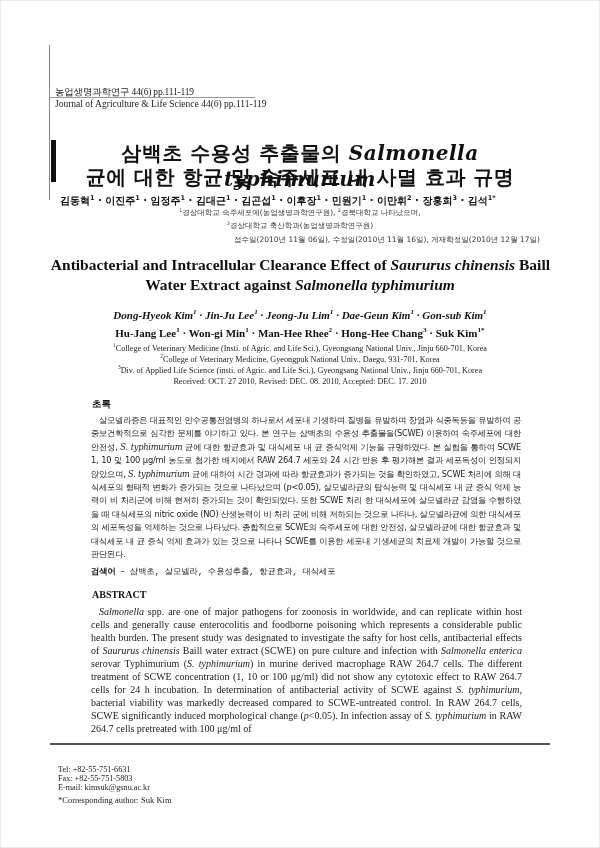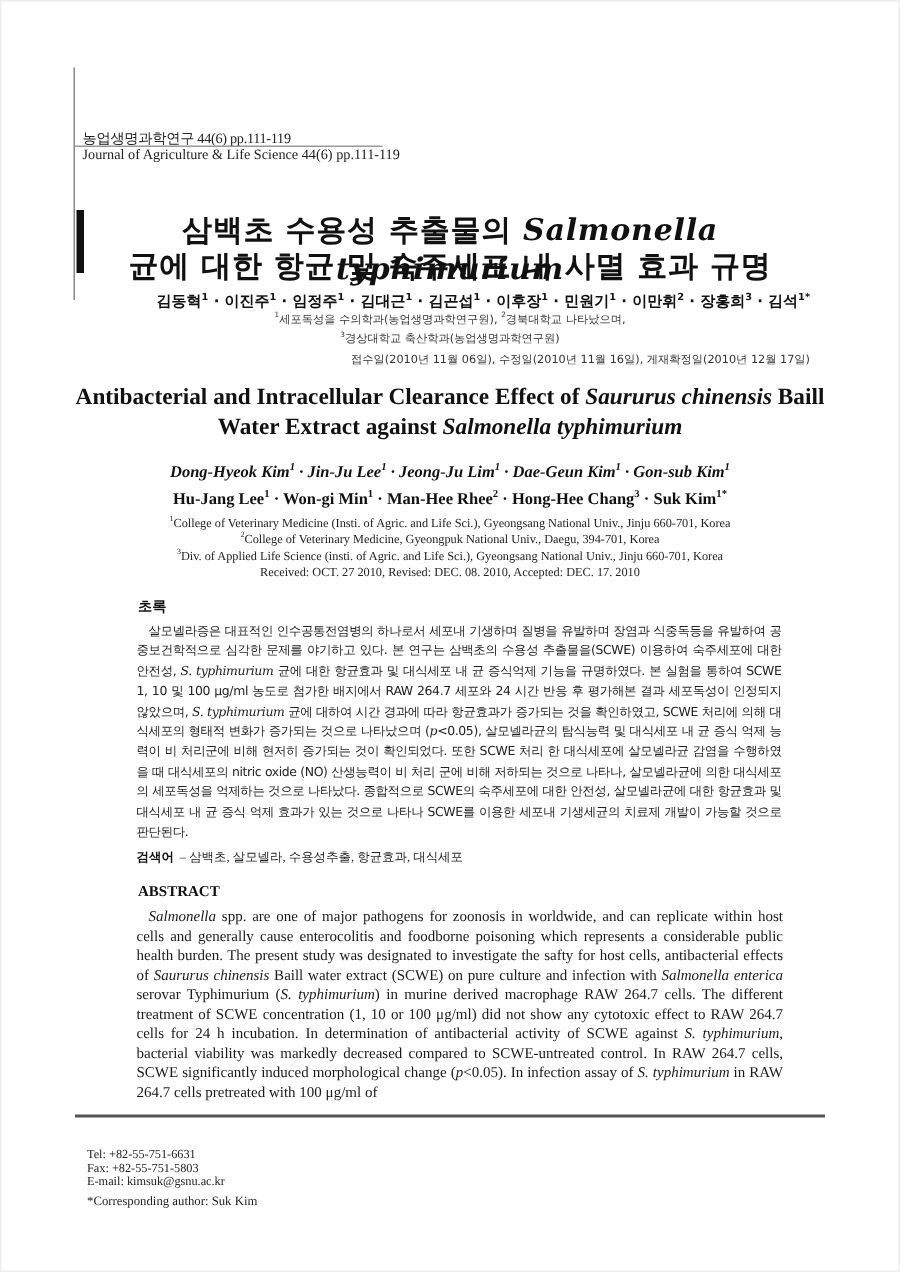--- a/index.html
+++ b/index.html
@@ -7,31 +7,31 @@
   .page-border { position:absolute; left:0; top:0; width:598px; height:846px; border:1px solid #ececec; }
   .vline { position:absolute; left:49px; top:45px; width:1px; height:155px; background:#888; }
   .title-bar { position:absolute; left:51px; top:140px; width:5px; height:42px; background:#111; }
   .header-kr { position:absolute; left:55px; top:86px; font-size:9.5px; color:#222; font-family:Liberation Serif, serif; letter-spacing:-0.2px; }
   .header-rule { position:absolute; left:50px; top:97px; width:205px; height:1px; background:#999; }
   .header-en { position:absolute; left:55px; top:99px; font-size:9.5px; color:#222; }
   .kr-title { position:absolute; left:60px; width:480px; text-align:center; font-family:"DejaVu Sans", sans-serif; font-weight:bold; font-size:20px; color:#111; letter-spacing:0.5px; }
   .kr-title i { font-family:"DejaVu Serif", serif; font-weight:bold; font-style:italic; }
   .kr-title.l1 { top:140px;text-align:center; }
   .kr-title.l2 { top:164px; }
-  .kr-authors { position:absolute; left:60px; width:480px; top:194px; text-align:right; font-family:"DejaVu Sans", sans-serif; font-weight:bold; font-size:10px; }
+  .kr-authors { position:absolute; left:60px; width:480px; top:194px; text-align:left; font-family:"DejaVu Sans", sans-serif; font-weight:bold; font-size:10px; }
   .kr-small { position:absolute; left:60px; width:480px; text-align:center; font-family:"DejaVu Sans", sans-serif; font-size:7.5px; color:#333; }
   sup { font-size:65%; line-height:0; }
   .en-title { position:absolute; left:50px; width:500px; text-align:center; font-weight:bold; font-size:15.5px; color:#111; }
   .en-authors { position:absolute; left:60px; width:480px; text-align:center; font-weight:bold; font-size:11px; }
   .en-affil { position:absolute; left:60px; width:480px; text-align:center; font-size:8.2px; color:#222; }
   .section-h { position:absolute; left:92px; font-weight:bold; font-size:10px; }
   .section-h.kr { font-family:"DejaVu Sans", sans-serif; font-size:9.5px; }
   .kr-body { position:absolute; left:91px; width:430px; top:414px; font-family:"DejaVu Sans", sans-serif; font-size:8.3px; line-height:13.4px; color:#222; text-align:justify; text-indent:8px; letter-spacing:-0.25px; }
   .kr-body i { font-family:"DejaVu Serif", serif; font-style:italic; }
-  .keywords { position:absolute; left:91px; top:566px; font-family:Liberation Serif, serif; font-size:8.3px; color:#222; }
+  .keywords { position:absolute; left:91px; top:566px; font-family:Liberation Mono, monospace; font-size:8.3px; color:#222; }
   .keywords b { color:#111; margin-right:4px; }
   .en-body { position:absolute; left:91px; width:431px; top:605px; font-size:10px; line-height:13px; color:#1a1a1a; text-align:justify; text-indent:8px; }
   .foot-rule { position:absolute; left:50px; top:743px; width:200px; height:2px; background:#555; }
   .foot-rule2 { position:absolute; left:250px; top:743px; width:300px; height:2px; background:#555; }
   .foot { position:absolute; left:58px; font-size:8.2px; color:#222; line-height:9.6px; }
 </style>
 </head>
 <body>
 
 <div class="page-border"></div>
@@ -39,31 +39,31 @@
 <div class="title-bar"></div>
 
 <div class="header-kr">농업생명과학연구 44(6) pp.111-119</div>
 <div class="header-rule"></div>
 <div class="header-en">Journal of Agriculture &amp; Life Science 44(6) pp.111-119</div>
 
 <div class="kr-title l1"><span>삼백초 수용성 추출물의 </span><i>Salmonella typhimurium</i></div>
 <div class="kr-title l2">균에 대한 항균 및 숙주세포 내 사멸 효과 규명</div>
 
 <div class="kr-authors" id="kr-authors"><span>김동혁</span><sup>1</sup><span> · </span><span>이진주</span><sup>1</sup><span> · </span><span>임정주</span><sup>1</sup><span> · </span><span>김대근</span><sup>1</sup><span> · </span><span>김곤섭</span><sup>1</sup><span> · </span><span>이후장</span><sup>1</sup><span> · </span><span>민원기</span><sup>1</sup><span> · </span><span>이만휘</span><sup>2</sup><span> · </span><span>장홍희</span><sup>3</sup><span> · </span><span>김석</span><sup>1*</sup></div>
-<div class="kr-small" style="top:208px;"><sup>1</sup><span>세포독성을 수의학과(농업생명과학연구원), </span><sup>2</sup><span>경북대학교 나타났으며,</span></div>
+<div class="kr-small" style="top:208px;"><sup>1</sup><span>경상대학교 숙주세포에(농업생명과학연구원), </span><sup>2</sup><span>경북대학교 나타났으며,</span></div>
 <div class="kr-small" style="top:221px;"><sup>3</sup><span>경상대학교 축산학과(농업생명과학연구원)</span></div>
 <div class="kr-small" style="top:235px;text-align:right;">접수일(2010년 11월 06일), 수정일(2010년 11월 16일), 게재확정일(2010년 12월 17일)</div>
 
-<div class="en-title" style="top:256px;"><span>Antibacterial and Intracellular Clearance Effect of </span><i>Saururus chinensis</i><span> Baill</span></div>
+<div class="en-title" style="top:256px;text-align:right;"><span>Antibacterial and Intracellular Clearance Effect of </span><i>Saururus chinensis</i><span> Baill</span></div>
 <div class="en-title" style="top:276px;"><span>Water Extract against </span><i>Salmonella typhimurium</i></div>
 
 <div class="en-authors" style="top:309px;font-style:italic;" id="en-authors-1"><span>Dong-Hyeok Kim</span><sup>1</sup><span> · </span><span>Jin-Ju Lee</span><sup>1</sup><span> · </span><span>Jeong-Ju Lim</span><sup>1</sup><span> · </span><span>Dae-Geun Kim</span><sup>1</sup><span> · </span><span>Gon-sub Kim</span><sup>1</sup></div>
 <div class="en-authors" style="top:327px;" id="en-authors-2"><span>Hu-Jang Lee</span><sup>1</sup><span> · </span><span>Won-gi Min</span><sup>1</sup><span> · </span><span>Man-Hee Rhee</span><sup>2</sup><span> · </span><span>Hong-Hee Chang</span><sup>3</sup><span> · </span><span>Suk Kim</span><sup>1*</sup></div>
 <div class="en-affil" style="top:344px;"><sup>1</sup><span>College of Veterinary Medicine (Insti. of Agric. and Life Sci.), Gyeongsang National Univ., Jinju 660-701, Korea</span></div>
-<div class="en-affil" style="top:355px;"><sup>2</sup><span>College of Veterinary Medicine, Gyeongpuk National Univ., Daegu, 394-701, Korea</span></div>
+<div class="en-affil" style="top:355px;"><sup>2</sup><span>College of Veterinary Medicine, Gyeongpuk National Univ., Daegu, 931-701, Korea</span></div>
 <div class="en-affil" style="top:366px;"><sup>3</sup><span>Div. of Applied Life Science (insti. of Agric. and Life Sci.), Gyeongsang National Univ., Jinju 660-701, Korea</span></div>
 <div class="en-affil" style="top:377px;">Received: OCT. 27 2010, Revised: DEC. 08. 2010, Accepted: DEC. 17. 2010</div>
 
 <div class="section-h kr" style="top:398px;">초록</div>
 <div class="kr-body"><span>살모넬라증은 대표적인 인수공통전염병의 하나로서 세포내 기생하며 질병을 유발하며 장염과 식중독등을 유발하여 공중보건학적으로 심각한 문제를 야기하고 있다. 본 연구는 삼백초의 수용성 추출물을(SCWE) 이용하여 숙주세포에 대한 안전성, </span><i>S. typhimurium</i><span> 균에 대한 항균효과 및 대식세포 내 균 증식억제 기능을 규명하였다. 본 실험을 통하여 SCWE 1, 10 및 100 μg/ml 농도로 첨가한 배지에서 RAW 264.7 세포와 24 시간 반응 후 평가해본 결과 세포독성이 인정되지 않았으며, </span><i>S. typhimurium</i><span> 균에 대하여 시간 경과에 따라 항균효과가 증가되는 것을 확인하였고, SCWE 처리에 의해 대식세포의 형태적 변화가 증가되는 것으로 나타났으며 (</span><i>p</i><span>&lt;0.05), 살모넬라균의 탐식능력 및 대식세포 내 균 증식 억제 능력이 비 처리군에 비해 현저히 증가되는 것이 확인되었다. 또한 SCWE 처리 한 대식세포에 살모넬라균 감염을 수행하였을 때 대식세포의 nitric oxide (NO) 산생능력이 비 처리 군에 비해 저하되는 것으로 나타나, 살모넬라균에 의한 대식세포의 세포독성을 억제하는 것으로 나타났다. 종합적으로 SCWE의 숙주세포에 대한 안전성, 살모넬라균에 대한 항균효과 및 대식세포 내 균 증식 억제 효과가 있는 것으로 나타나 SCWE를 이용한 세포내 기생세균의 치료제 개발이 가능할 것으로 판단된다.</span></div>
 <div class="keywords"><b>검색어</b><span>– 삼백초, 살모넬라, 수용성추출, 항균효과, 대식세포</span></div>
 
 <div class="section-h" style="top:589px;">ABSTRACT</div>
 <div class="en-body"><i>Salmonella</i><span> spp. are one of major pathogens for zoonosis in worldwide, and can replicate within host cells and generally cause enterocolitis and foodborne poisoning which represents a considerable public health burden. The present study was designated to investigate the safty for host cells, antibacterial effects of </span><i>Saururus chinensis</i><span> Baill water extract (SCWE) on pure culture and infection with </span><i>Salmonella enterica</i><span> serovar Typhimurium (</span><i>S. typhimurium</i><span>) in murine derived macrophage RAW 264.7 cells. The  different treatment of SCWE concentration (1, 10 or 100 μg/ml) did not show any cytotoxic effect to RAW 264.7 cells for 24 h incubation. In determination of antibacterial activity of SCWE against </span><i>S. typhimurium</i><span>, bacterial viability was markedly decreased compared to SCWE-untreated control. In RAW 264.7 cells, SCWE significantly induced morphological change (</span><i>p</i><span>&lt;0.05). In infection assay of </span><i>S. typhimurium</i><span> in RAW 264.7 cells pretreated with 100 μg/ml of</span></div>
 

